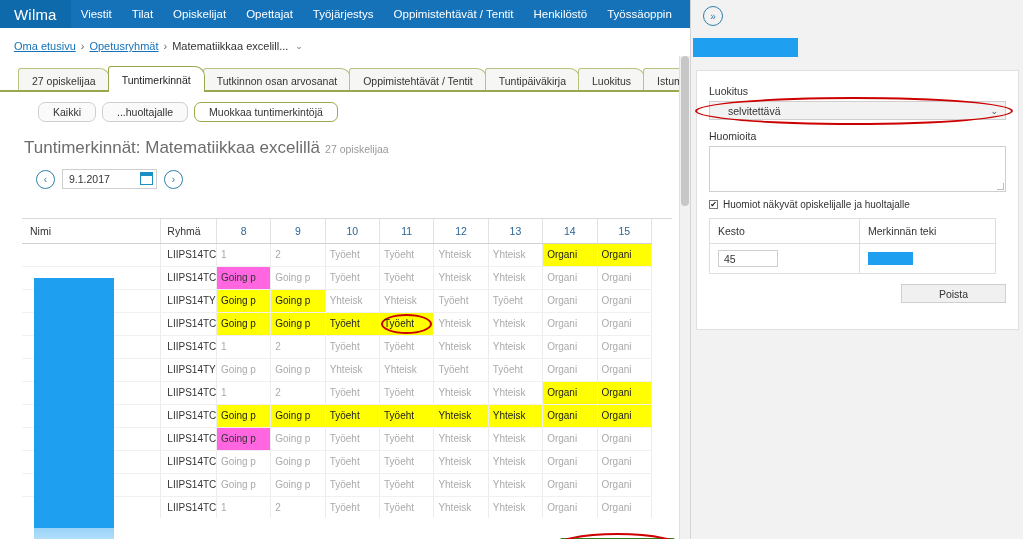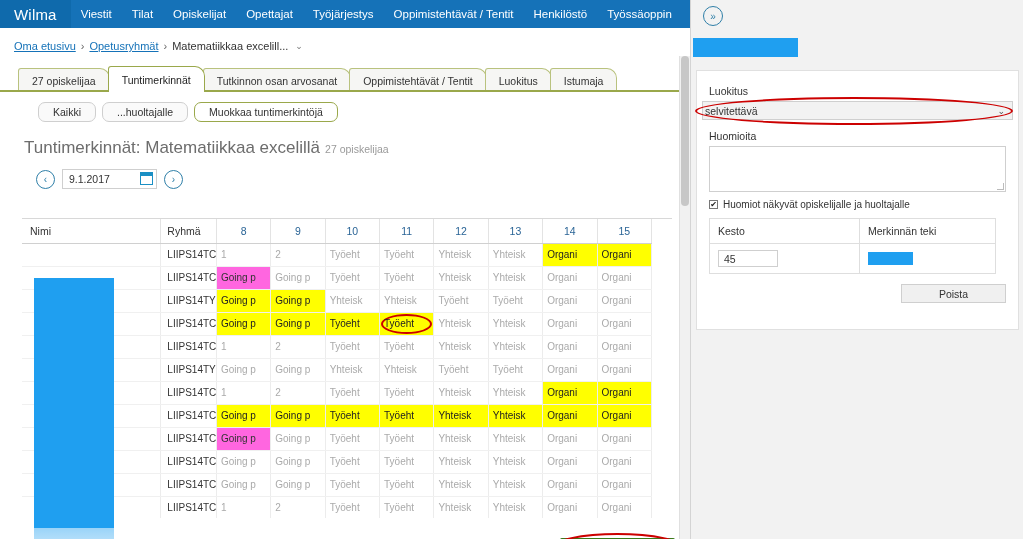--- a/index.html
+++ b/index.html
@@ -161,22 +161,22 @@
   }
   #panel-title-redact {
     position:absolute; left:2px; top:38px; width:105px; height:19px; background:#1f9ff0;
   }
   #form-card {
     position:absolute; left:5px; top:70px; width:323px; height:260px;
     background:#fff; border:1px solid #e0e0e0;
   }
   .f-label { font-size:10.5px; color:#333; padding:0 0 4px 12px; }
   #select-box {
-    margin:0 5px; height:19px; border:1px solid #cfcfcf; background:#f2f2f2;
-    display:flex; align-items:center; padding:0 2px; font-size:10.5px; color:#333;
+    margin:0 12px; height:19px; border:1px solid #cfcfcf; background:#f2f2f2;
+    display:flex; align-items:center; padding:0 18px; font-size:10.5px; color:#333;
     position:relative;
   }
   #select-box .chev { position:absolute; right:7px; color:#555; font-size:9px;}
   #select-ring {
     position:absolute; left:4px; top:97px; width:318px; height:28px;
     border:2.5px solid #cc0000; border-radius:50%;
   }
   #notes-area {
     margin:0 12px; height:46px; border:1px solid #cfcfcf; background:#fff;
     position:relative;
@@ -244,20 +244,21 @@
         <span class="sep">›</span>
         <span>Matematiikkaa excelill...</span>
         <span class="caret">⌄</span>
       </div>
 
       <div id="tabstrip">
         <div class="tab">27 opiskelijaa</div>
         <div class="tab active">Tuntimerkinnät</div>
         <div class="tab">Tutkinnon osan arvosanat</div>
         <div class="tab">Oppimistehtävät / Tentit</div>
+        <div class="tab">Tuntipäiväkirja</div>
         <div class="tab">Luokitus</div>
         <div class="tab">Istumaja</div>
         <div id="tab-underline"></div>
       </div>
 
       <div id="pillrow">
         <div class="pill">Kaikki</div>
         <div class="pill">...huoltajalle</div>
         <div class="pill sel">Muokkaa tuntimerkintöjä</div>
       </div>

